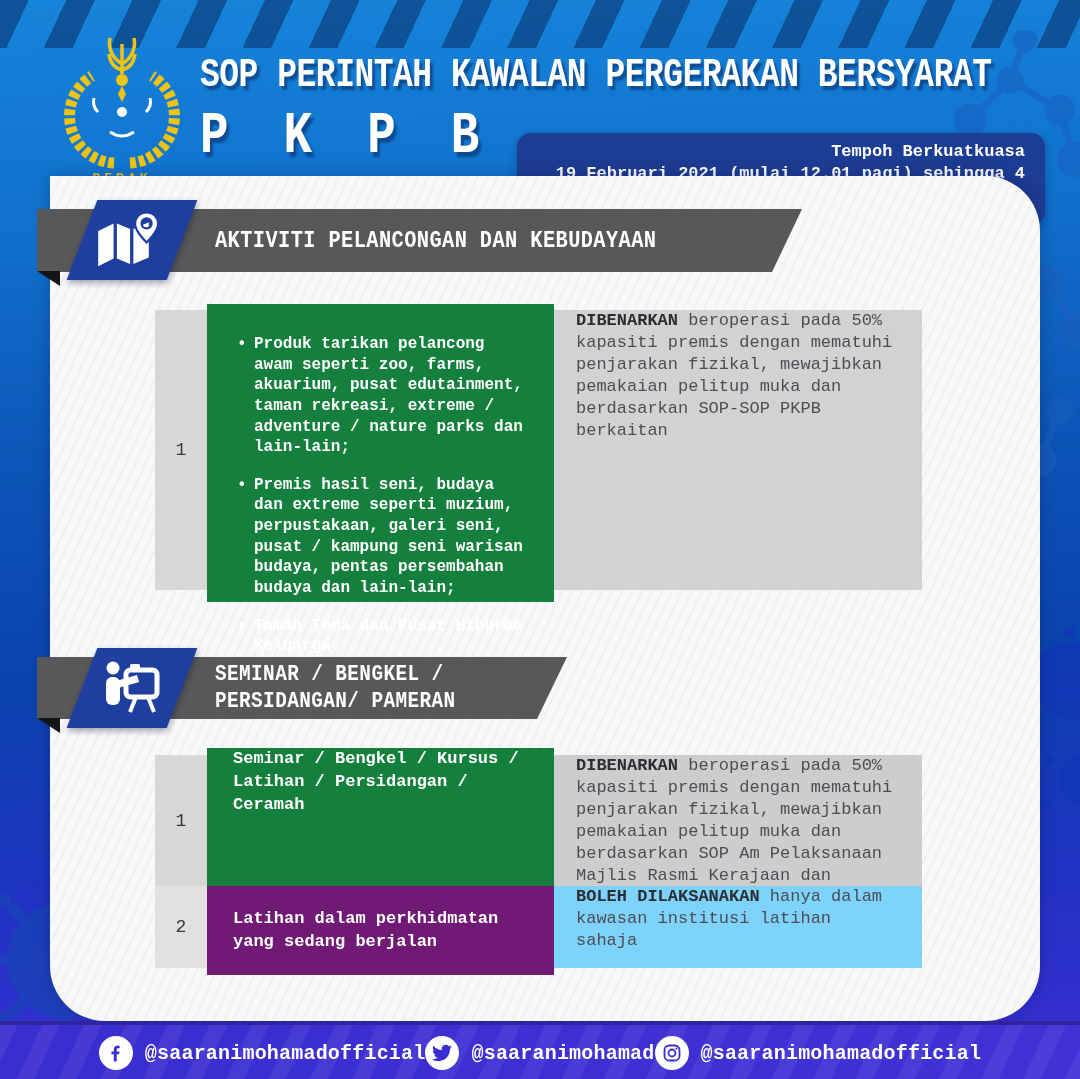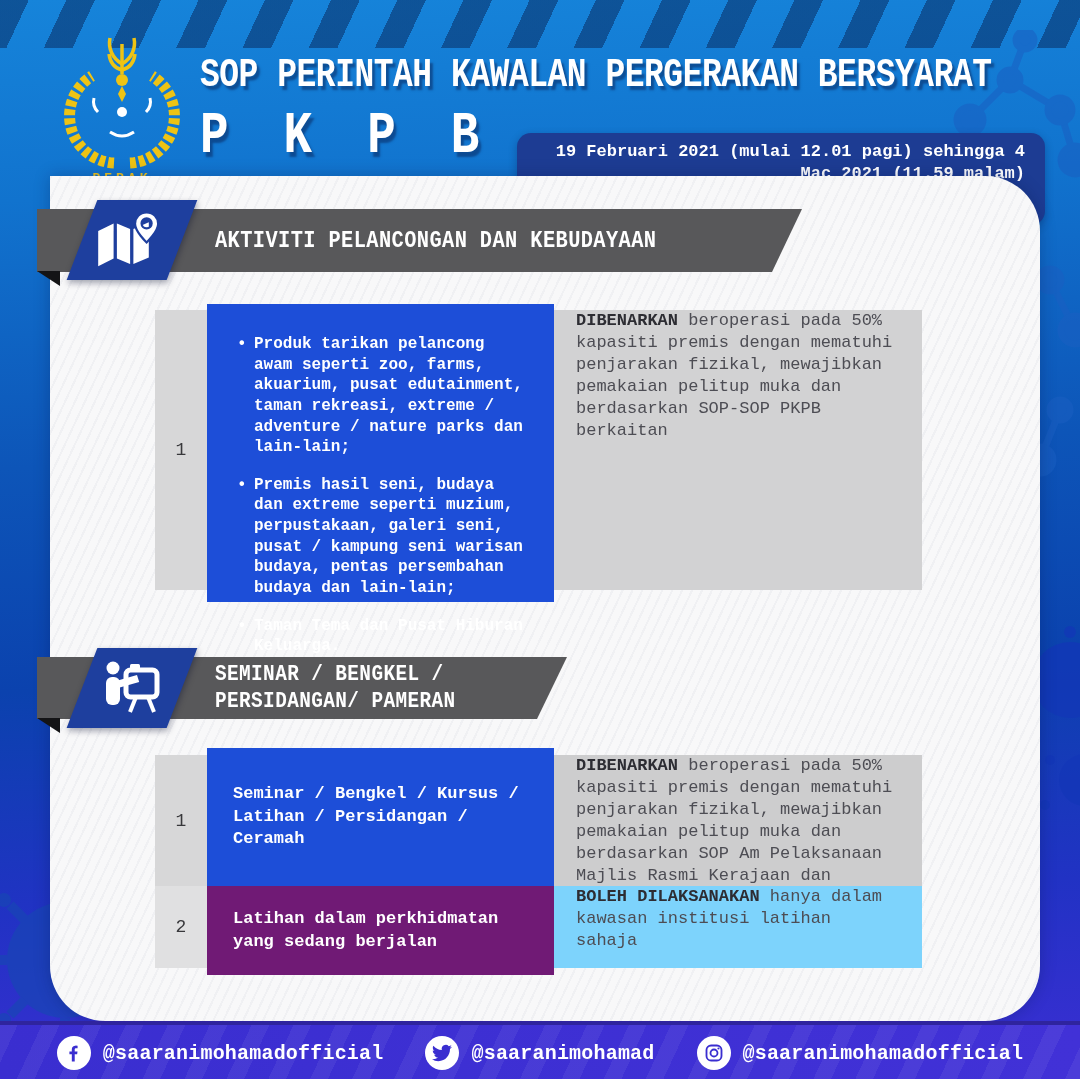--- a/index.html
+++ b/index.html
@@ -54,48 +54,48 @@
   .sec-icon{position:absolute;z-index:5;}
   .sec-title{position:absolute;z-index:5;color:#fff;font-weight:bold;
     transform:scale(.97,1.1);transform-origin:left center;letter-spacing:.4px;}
   .sec-title1{left:215px;top:209px;height:63px;display:flex;align-items:center;font-size:21px;}
   .sec-title2{left:215px;top:657px;height:62px;display:flex;flex-direction:column;
     justify-content:center;font-size:20px;line-height:1.2;}
   
   .cell{position:absolute;z-index:3;box-sizing:border-box;}
   .numcol{background:#d7d7d8;color:#38383b;font-size:18px;
     display:flex;align-items:center;justify-content:center;}
-  .bluecell{background:#1d4ed8;color:#fff;}
+  .bluecell{background:#15803d;color:#fff;}
   .graycell{color:#4d4d54;font-size:17px;line-height:1.3;
     display:flex;flex-direction:column;justify-content:flex-start;padding:0 28px 0 22px;}
   .graycell .lead{font-weight:bold;color:#2d2d33;}
   
   .t1-num{left:155px;top:310px;width:52px;height:280px;}
   .t1-blue{left:207px;top:304px;width:347px;height:298px;padding:30px 22px 0 28px;
     font-size:16px;font-weight:bold;line-height:1.29;}
   .t1-gray{left:554px;top:310px;width:368px;height:280px;background:#d2d2d3;}
   .bullet{position:relative;padding-left:19px;margin-bottom:17px;}
   .bullet::before{content:"\2022";position:absolute;left:2px;top:0;}
   
   .t2-num1{left:155px;top:755px;width:52px;height:131px;}
   .t2-num2{left:155px;top:886px;width:52px;height:82px;background:#e0e0e1;}
   .t2-blue1{left:207px;top:748px;width:347px;height:138px;
-    display:flex;align-items:center;padding:0 26px;font-size:17px;font-weight:bold;line-height:1.35;}
+    display:flex;padding:0 26px;font-size:17px;font-weight:bold;line-height:1.35;}
   .t2-blue2{left:207px;top:886px;width:347px;height:89px;background:#701a75;
     display:flex;align-items:center;padding:0 26px;font-size:17px;font-weight:bold;line-height:1.35;color:#fff;}
   .t2-gray1{left:554px;top:755px;width:368px;height:131px;background:#cdcdce;}
   .t2-gray2{left:554px;top:886px;width:368px;height:82px;background:#7dd3fc;}
   
   .footer-band{position:absolute;left:0;top:1021px;width:100%;height:58px;z-index:4;
     background:linear-gradient(90deg,#3a2ed0,#4131d7);
     border-top:4px solid #2f249e;box-sizing:border-box;}
   .footer-stripes{position:absolute;inset:0;
     background:repeating-linear-gradient(115deg,rgba(255,255,255,.06) 0 16px,transparent 16px 38px);}
   .social-row{position:absolute;left:0;right:0;top:1033px;height:40px;z-index:5;
-    display:flex;align-items:center;justify-content:center;gap:42px;}
+    display:flex;align-items:center;justify-content:center;}
   .social{display:flex;align-items:center;gap:12px;cursor:pointer;}
   .social .chip{width:34px;height:34px;border-radius:50%;background:#fff;
     display:flex;align-items:center;justify-content:center;flex:0 0 auto;}
   .social .handle{color:#fff;font-weight:bold;font-size:20px;letter-spacing:.2px;}
 </style>
 </head>
 <body>
 
 <div class="stage">
 
@@ -178,20 +178,21 @@
       </g>
       <circle cx="70" cy="84" r="5" fill="#ffffff"></circle>
     </svg>
     <div class="emblem-label">PERAK</div>
   </div>
 
   <div class="title">SOP PERINTAH KAWALAN PERGERAKAN BERSYARAT</div>
   <div class="pkpb">P K P B</div>
 
   <div class="datebox">
+    <div>Tempoh Berkuatkuasa</div>
     <div>19 Februari 2021 (mulai 12.01 pagi) sehingga 4 Mac 2021 (11.59 malam)</div>
   </div>
 
   <div class="card"></div>
 
   <div class="bar bar1"></div>
   <div class="fold fold1"></div>
   <div class="plate plate1"></div>
   <svg class="sec-icon" style="left:96px;top:212px;width:66px;height:58px;" viewBox="0 0 60 52">
     <g fill="#ffffff">

